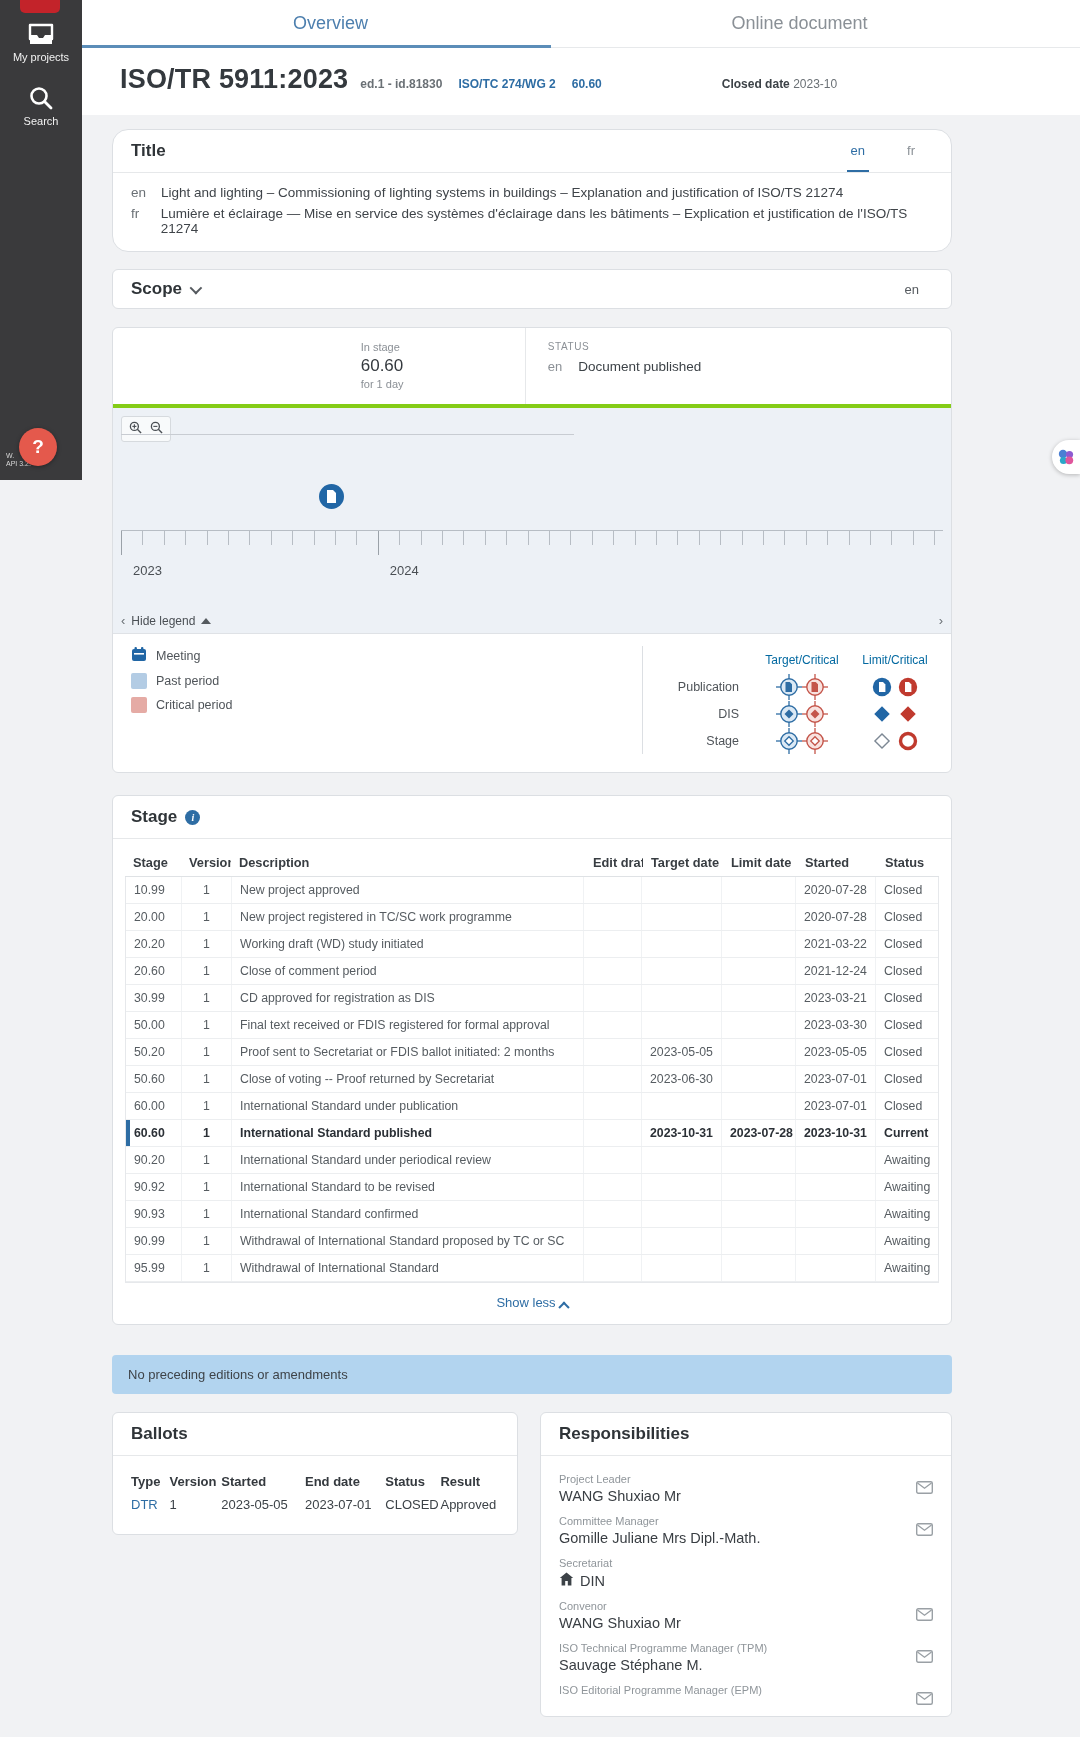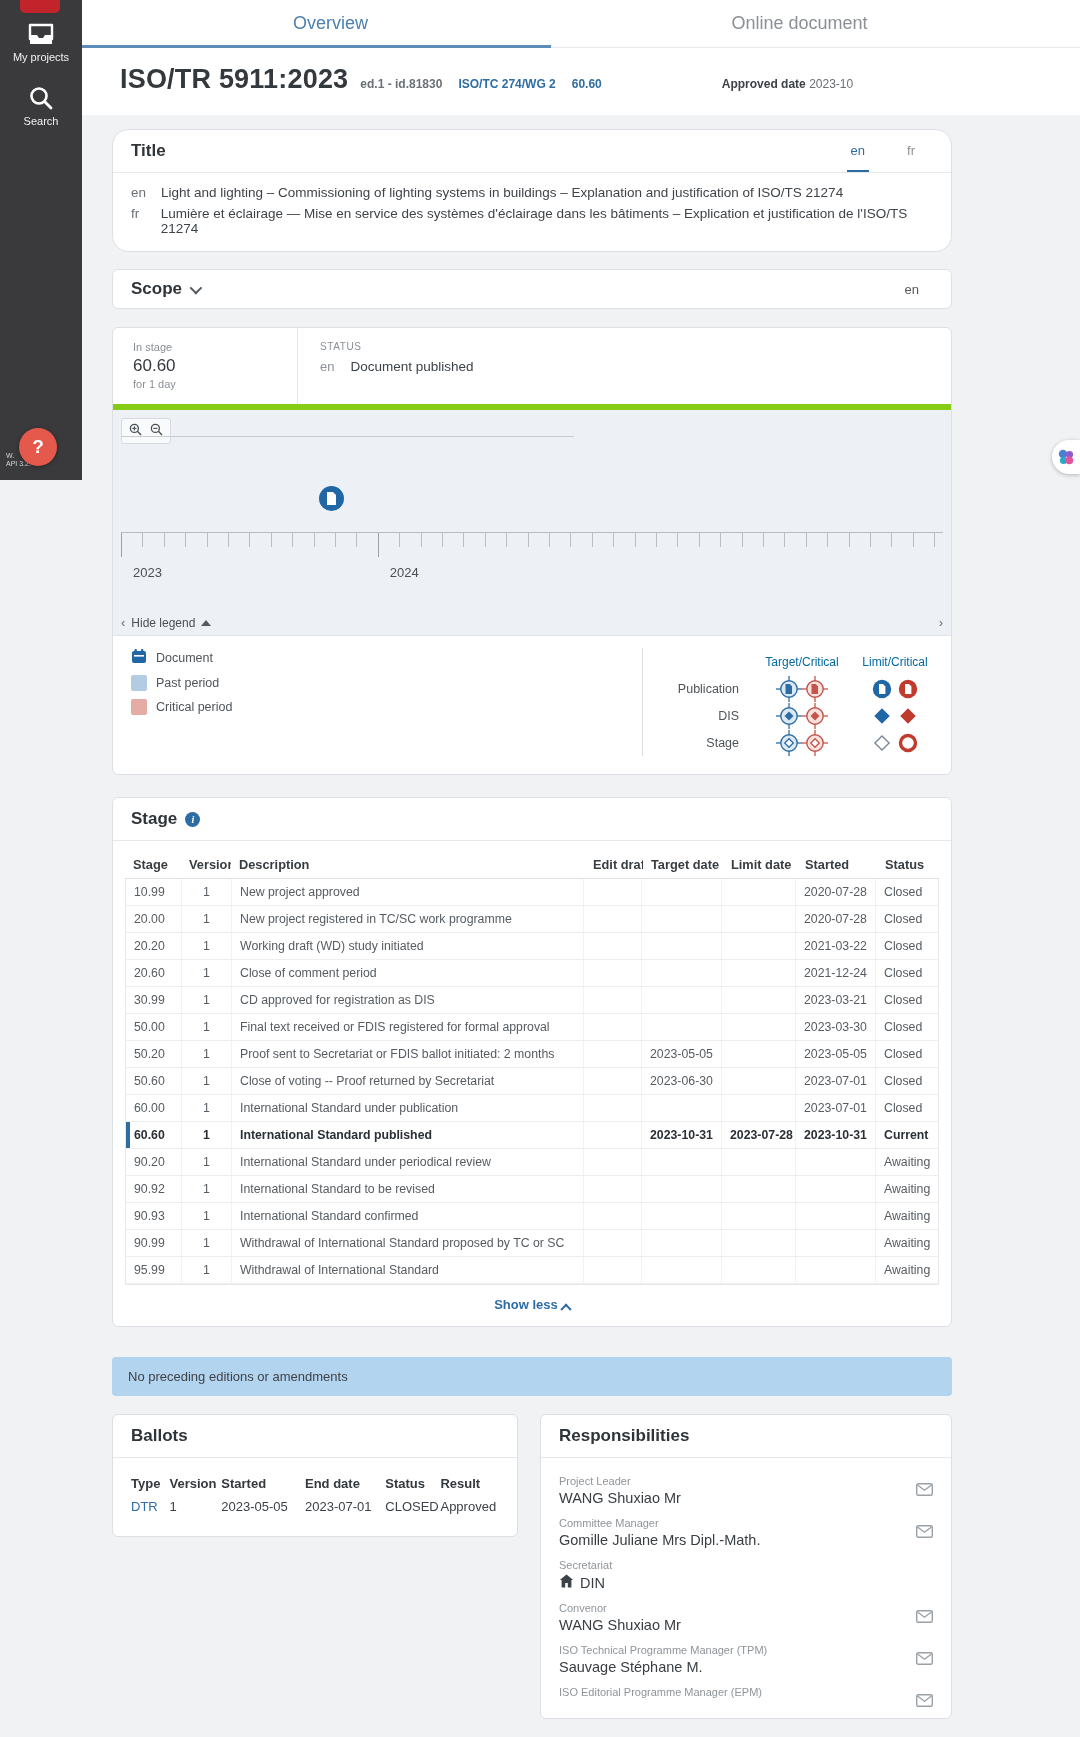--- a/index.html
+++ b/index.html
@@ -49,21 +49,21 @@
   #scope-card { margin-top:17px; }
   .scope-row { display:flex; align-items:center; justify-content:space-between; padding:9px 18px; cursor:pointer; }
   .scope-lang { font-size:13px; color:#555a5f; margin-right:14px; }
   .chev { display:inline-block; width:9px; height:9px; border-right:2px solid #555a5f; border-bottom:2px solid #555a5f; transform:rotate(45deg) translateY(-2px); }
 
   
   #timeline-card { margin-top:18px; }
   .tl-tabs { display:flex; gap:26px; font-size:13px; margin-right:8px; }
   .tl-tab { color:#8a9096; cursor:pointer; padding:0 2px 13px; margin-bottom:-12px; }
   .tl-tab.active { color:#2e6da4; border-bottom:3px solid #2e6da4; }
-  .tl-stats { display:flex; border-bottom:6px solid #84cc16; }
+  .tl-stats { display:flex; border-bottom:4px solid #84cc16;justify-content:center; }
   .tl-stat-left { width:185px; border-right:1px solid #e6e8ea; padding:13px 0 14px 20px; }
   .microlabel { font-size:11px; color:#8b9096; }
   .tl-stage-val { font-size:17px; color:#34393e; margin:3px 0 2px; }
   .tl-stat-right { padding:13px 22px; }
   .status-caps { font-size:10px; letter-spacing:.6px; color:#8b9096; }
   .status-line { margin-top:7px; font-size:13.5px; display:flex; gap:16px; }
   .status-line .lang { color:#8b9096; font-size:13px; }
 
   .tl-chart { position:relative; height:200px; background:#edf1f6; overflow:hidden; }
   .zoomctrl { position:absolute; left:8px; top:8px; background:#f8fafb; border:1px solid #d6dade; border-radius:3px; padding:3px 7px; display:flex; gap:8px; align-items:center; cursor:pointer; }
@@ -104,21 +104,21 @@
   .c-stage { width:56px; }
   .c-ver { width:50px; text-align:center; }
   .c-desc { flex:1; }
   .c-edit { width:58px; }
   .c-target { width:80px; }
   .c-limit { width:74px; }
   .c-start { width:80px; }
   .c-status { width:62px; }
   .trow.current { box-shadow:inset 4px 0 0 #2e6da4; }
   .trow.current > div { font-weight:bold; color:#2b3036; }
-  .show-less { text-align:center; padding:12px 0 14px; font-size:13px; color:#2e6da4; font-weight:700; cursor:pointer; }
+  .show-less { text-align:center; padding:12px 0 14px; font-size:13px; color:#2e6da4; font-weight:400; cursor:pointer; }
   .caret-up { display:inline-block; width:8px; height:8px; border-left:2px solid #2e6da4; border-top:2px solid #2e6da4; transform:rotate(45deg) translate(3px,3px); margin-left:4px; }
 
   
   .info-bar { margin:30px 0 0 30px; width:840px; background:#b2d4ef; border-radius:4px; padding:12px 16px; font-size:13px; color:#3e4348; }
 
   
   .bottom-row { display:flex; gap:22px; margin:18px 0 0 30px; align-items:flex-start; }
   .half-card { background:#fff; border:1px solid #dcdfe3; border-radius:6px; }
   #ballots-card { width:406px; }
   #resp-card { width:412px; }
@@ -188,21 +188,21 @@
     <div class="tab active">Overview</div>
     <div class="tab">Online document</div>
   </div>
 
   <div class="page-header">
     <span class="page-title">ISO/TR 5911:2023</span>
     <span class="title-meta">ed.1 - id.81830</span>
     <span class="title-link">ISO/TC 274/WG 2</span>
     <span class="title-link">60.60</span>
     <span class="edition-box">
-      <b>Approved date</b> <span>2023-10</span>
+      <b>Closed date</b> <span>2023-10</span>
     </span>
   </div>
 
   <div class="card" id="title-card">
     <div class="card-head">
       <span class="card-title">Title</span>
       <span class="lang-tabs">
         <span class="lang-tab active">en</span>
         <span class="lang-tab">fr</span>
       </span>
@@ -325,21 +325,21 @@
 
     <div class="legend">
       <div class="legend-left" id="legend-left">
           <div class="legend-item">
             <span><svg width="16" height="16" viewBox="0 0 16 16">
                 <rect x="1" y="3" width="14" height="12" rx="2" fill="#2166a5"></rect>
                 <rect x="3.5" y="1" width="2.4" height="4" rx="1" fill="#2166a5"></rect>
                 <rect x="10" y="1" width="2.4" height="4" rx="1" fill="#2166a5"></rect>
                 <rect x="3" y="7" width="10" height="1.6" fill="#fff"></rect>
               </svg></span>
-            <span>Document</span>
+            <span>Meeting</span>
           </div>
           <div class="legend-item">
             <span class="swatch" style="background: rgb(179, 204, 228);"></span>
             <span>Past period</span>
           </div>
           <div class="legend-item">
             <span class="swatch" style="background: rgb(229, 171, 165);"></span>
             <span>Critical period</span>
           </div>
         </div>

